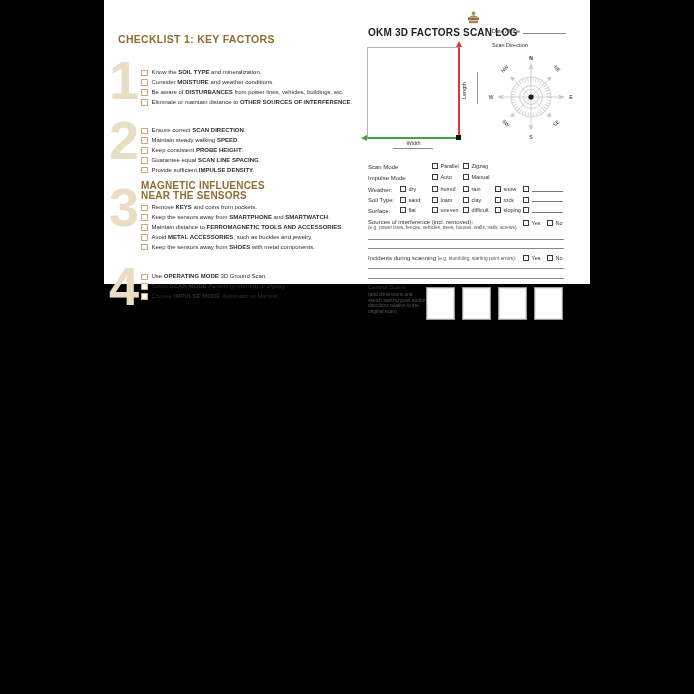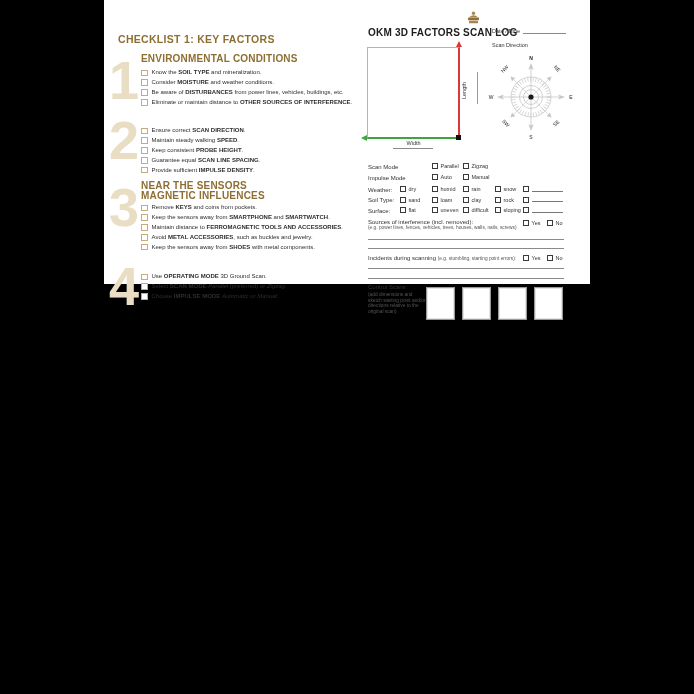--- a/index.html
+++ b/index.html
@@ -77,23 +77,20 @@
 </head>
 <body>
 
 <div class="stage">
   <div class="page">
 
     <div class="chk-title">CHECKLIST 1: KEY FACTORS</div>
     <div id="sections">
         <div class="section" style="top: 52px;">
           <div class="sec-num">1</div>
-          <div class="sec-body" style="padding-top: 2px;">
-            <div class="sec-head">ENVIRONMENTAL CONDITIONS</div>
-          </div>
           <div class="sec-items" style="top: 16px; position: absolute;">
             <div class="item">
               <span class="box-tan"></span>
               <span class="item-txt"><span>Know the </span><span class="b">SOIL TYPE</span><span> and mineralization.</span></span>
             </div>
             <div class="item">
               <span class="box-tan"></span>
               <span class="item-txt"><span>Consider </span><span class="b">MOISTURE</span><span> and weather conditions.</span></span>
             </div>
             <div class="item">
@@ -127,22 +124,22 @@
             </div>
             <div class="item">
               <span class="box-tan"></span>
               <span class="item-txt"><span>Provide sufficient </span><span class="b">IMPULSE DENSITY</span><span>.</span></span>
             </div>
           </div>
         </div>
         <div class="section" style="top: 179px;">
           <div class="sec-num">3</div>
           <div class="sec-body" style="padding-top: 2px;">
+            <div class="sec-head">MAGNETIC INFLUENCES</div>
             <div class="sec-head">NEAR THE SENSORS</div>
-            <div class="sec-head">MAGNETIC INFLUENCES</div>
           </div>
           <div class="sec-items" style="top: 24px; position: absolute;">
             <div class="item">
               <span class="box-tan"></span>
               <span class="item-txt"><span>Remove </span><span class="b">KEYS</span><span> and coins from pockets.</span></span>
             </div>
             <div class="item">
               <span class="box-tan"></span>
               <span class="item-txt"><span>Keep the sensors away from </span><span class="b">SMARTPHONE</span><span> and </span><span class="b">SMARTWATCH</span><span>.</span></span>
             </div>

